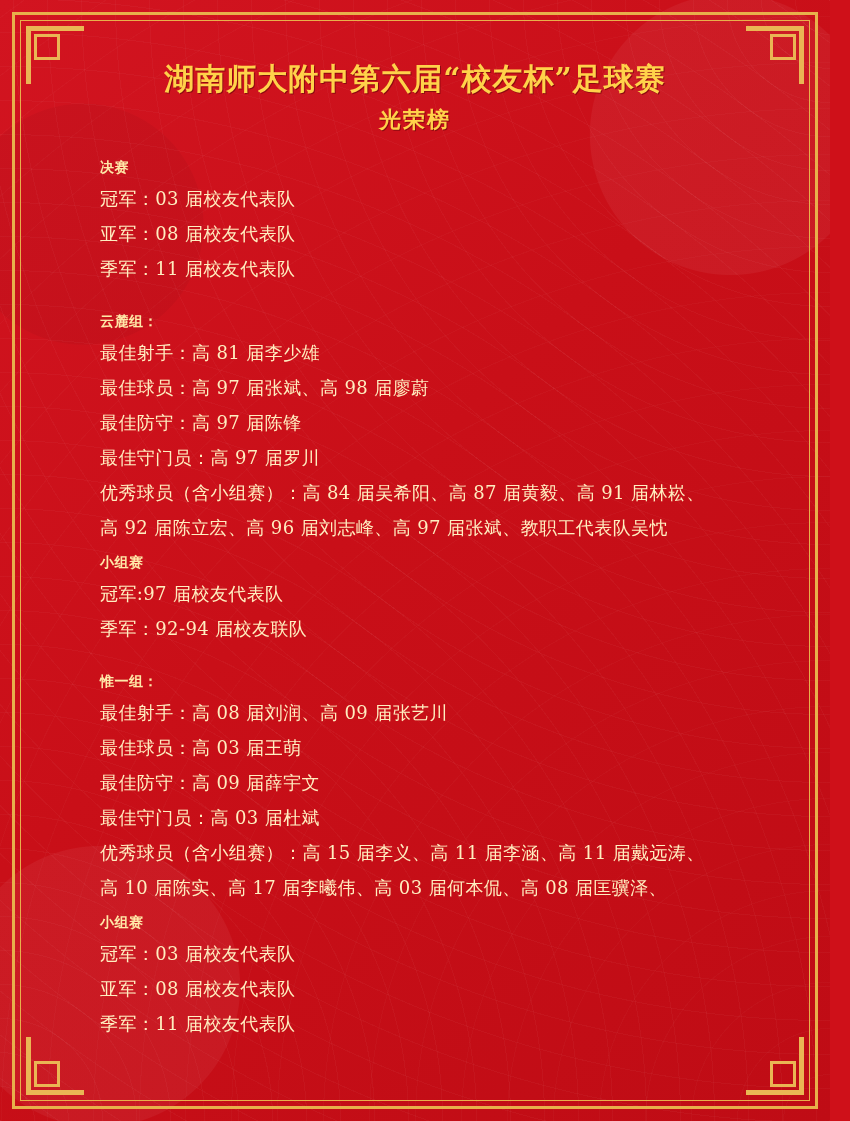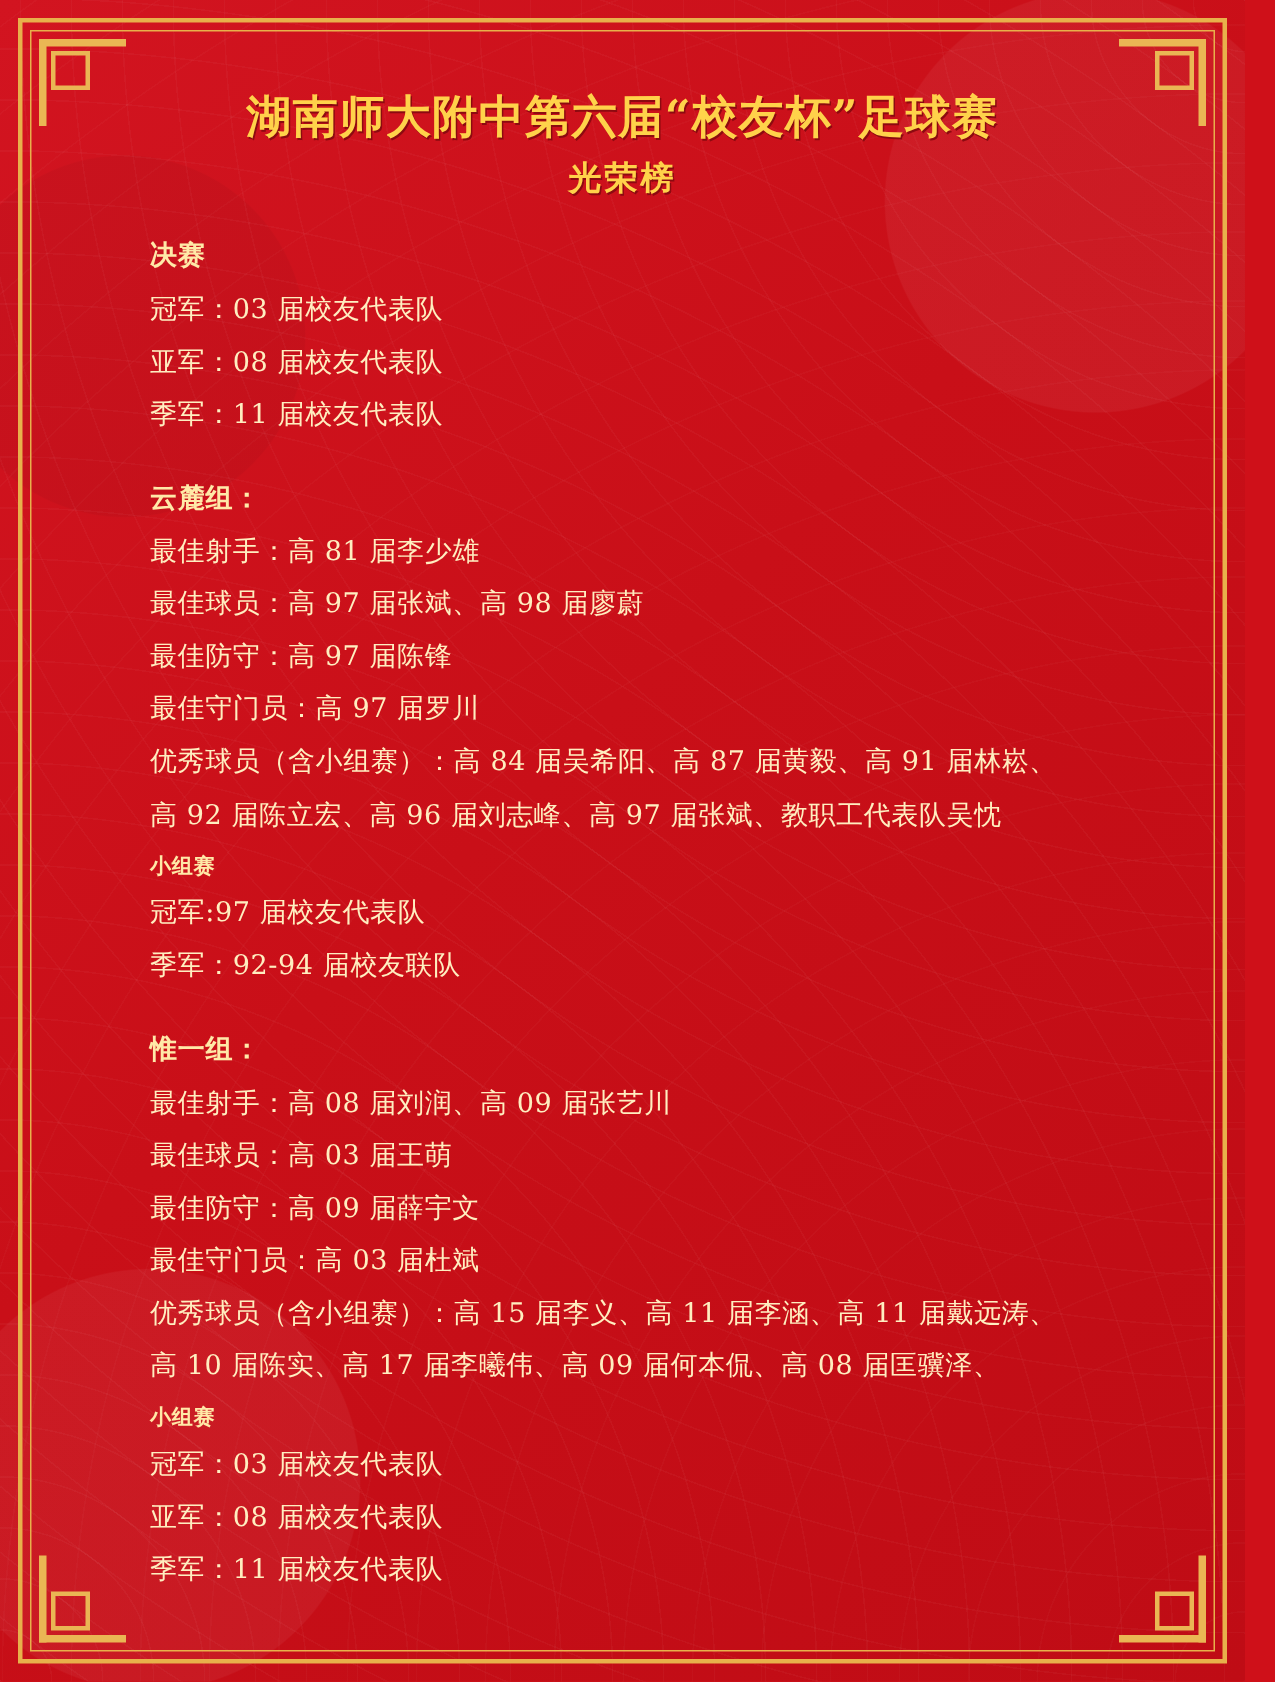--- a/index.html
+++ b/index.html
@@ -105,21 +105,21 @@
   }
   .section {
     margin-bottom: 22px;
   }
   .section:last-child { margin-bottom: 0; }
 
   .heading {
     color: #ffe9a8;
     font-family: "DejaVu Serif", "Liberation Serif", serif;
     font-weight: bold;
-    font-size: 18px;
+    font-size: 14px;
     line-height: 1.9;
     letter-spacing: 0.5px;
   }
   .sub-heading {
     color: #ffe9a8;
     font-family: "DejaVu Serif", "Liberation Serif", serif;
     font-weight: bold;
     font-size: 14px;
     line-height: 1.9;
     letter-spacing: 0.5px;
@@ -178,21 +178,21 @@
         <div class="line">季军：92-94 届校友联队</div>
       </div>
 
       <div class="section">
         <div class="heading">惟一组：</div>
         <div class="line">最佳射手：高 08 届刘润、高 09 届张艺川</div>
         <div class="line">最佳球员：高 03 届王萌</div>
         <div class="line">最佳防守：高 09 届薛宇文</div>
         <div class="line">最佳守门员：高 03 届杜斌</div>
         <div class="line">优秀球员（含小组赛）：高 15 届李义、高 11 届李涵、高 11 届戴远涛、</div>
-        <div class="line">高 10 届陈实、高 17 届李曦伟、高 09 届何本侃、高 08 届匡骥泽、</div>
+        <div class="line">高 10 届陈实、高 17 届李曦伟、高 03 届何本侃、高 08 届匡骥泽、</div>
         <div class="sub-heading">小组赛</div>
         <div class="line">冠军：03 届校友代表队</div>
         <div class="line">亚军：08 届校友代表队</div>
         <div class="line">季军：11 届校友代表队</div>
       </div>
 
     </div>
   </div>
 </div>
 

